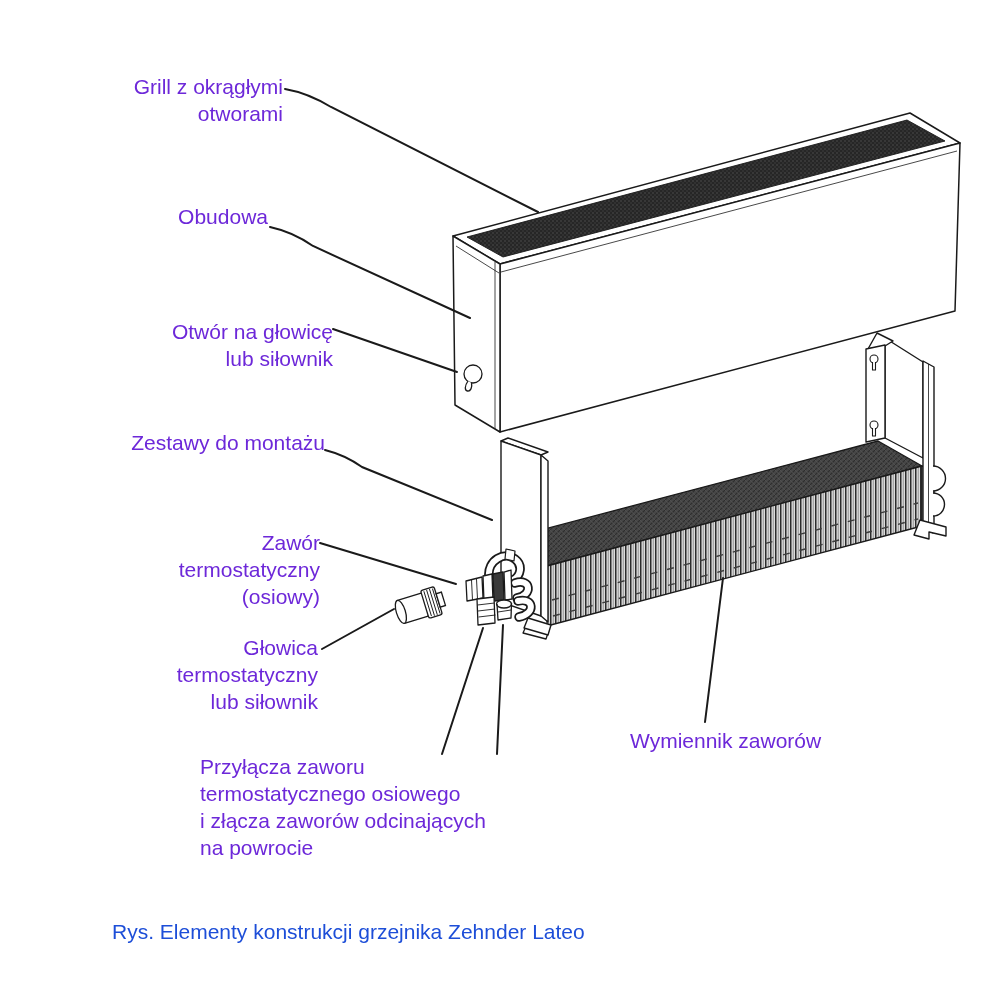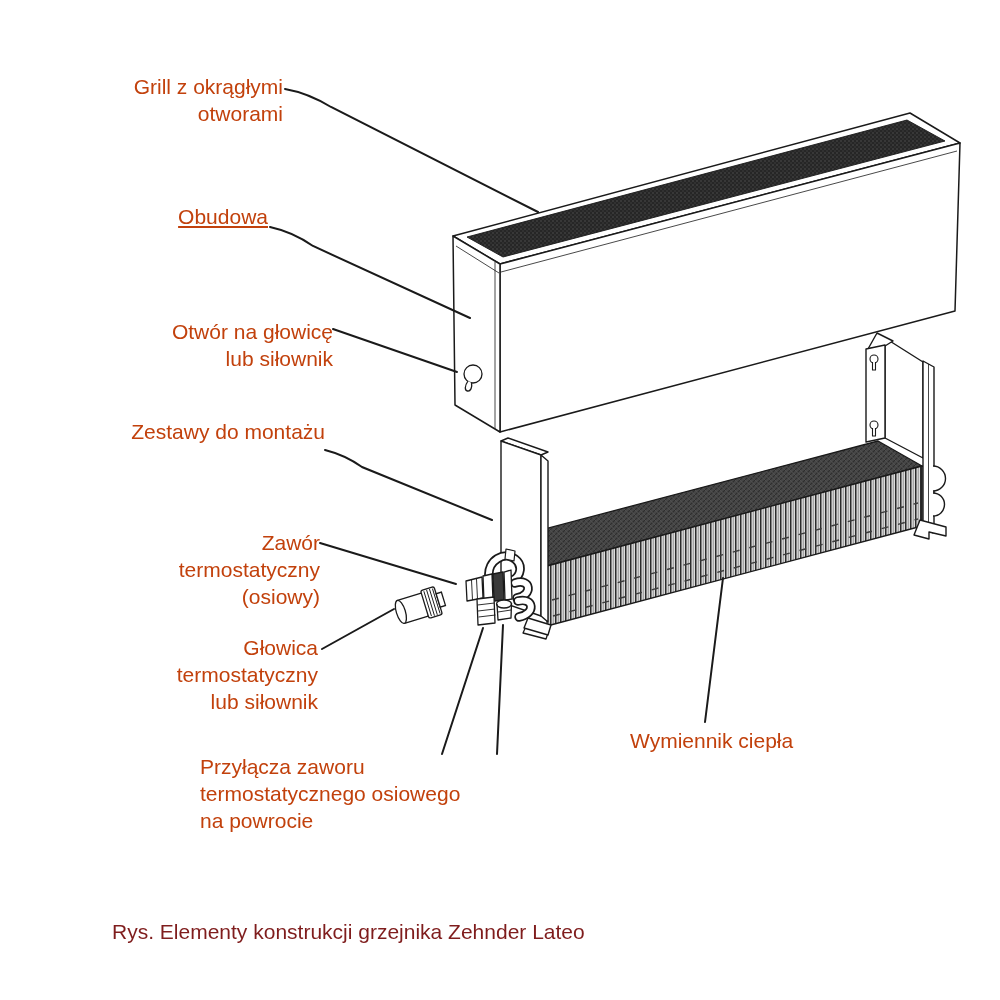--- a/index.html
+++ b/index.html
@@ -1,21 +1,21 @@
 <!DOCTYPE html>
 <html><head>
 <meta charset="utf-8">
 <style>
   html,body{margin:0;padding:0;background:#ffffff;}
   body{font-family:"Liberation Sans","DejaVu Sans",sans-serif;color:#1c1c1c;}
   .stage{position:relative;width:1000px;height:1000px;background:#ffffff;overflow:hidden;}
   .stage svg{position:absolute;left:0;top:0;}
-  .label{position:absolute;font-size:21px;line-height:27px;white-space:nowrap;color:#c2410c;}
+  .label{position:absolute;font-size:21px;line-height:27px;white-space:nowrap;color:#6d28d9;}
   .label.r{text-align:right;}
-  .caption{position:absolute;font-size:21px;line-height:27px;white-space:nowrap;color:#7f1d1d;}
+  .caption{position:absolute;font-size:21px;line-height:27px;white-space:nowrap;color:#1d4ed8;}
 </style>
 </head>
 <body>
 
 <div class="stage">
 
   <svg width="1000" height="1000" viewBox="0 0 1000 1000">
     <defs>
       <pattern id="pDots" width="4" height="4" patternUnits="userSpaceOnUse">
         <rect width="4" height="4" fill="#262626"></rect>
@@ -144,50 +144,51 @@
       <path d="M503 625 L497 754"></path>
       <path d="M723 578 L705 722"></path>
     </g>
   </svg>
 
   <div class="label r" style="right:717px;top:73px;">
     <div>Grill z okrągłymi</div>
     <div>otworami</div>
   </div>
 
-  <div class="label r" style="right:732px;top:203px;text-decoration:underline;">
+  <div class="label r" style="right:732px;top:203px;">
     <div>Obudowa</div>
   </div>
 
   <div class="label r" style="right:667px;top:318px;">
     <div>Otwór na głowicę</div>
     <div>lub siłownik</div>
   </div>
 
-  <div class="label r" style="right:675px;top:418px;">
+  <div class="label r" style="right:675px;top:429px;">
     <div>Zestawy do montażu</div>
   </div>
 
   <div class="label r" style="right:680px;top:529px;">
     <div>Zawór</div>
     <div>termostatyczny</div>
     <div>(osiowy)</div>
   </div>
 
   <div class="label r" style="right:682px;top:634px;">
     <div>Głowica</div>
     <div>termostatyczny</div>
     <div>lub siłownik</div>
   </div>
 
   <div class="label" style="left:200px;top:753px;">
     <div>Przyłącza zaworu</div>
     <div>termostatycznego osiowego</div>
+    <div>i złącza zaworów odcinających</div>
     <div>na powrocie</div>
   </div>
 
   <div class="label" style="left:630px;top:727px;">
-    <div>Wymiennik ciepła</div>
+    <div>Wymiennik zaworów</div>
   </div>
 
   <div class="caption" style="left:112px;top:918px;">Rys. Elementy konstrukcji grzejnika Zehnder Lateo</div>
 
 </div>
 
 </body></html>

